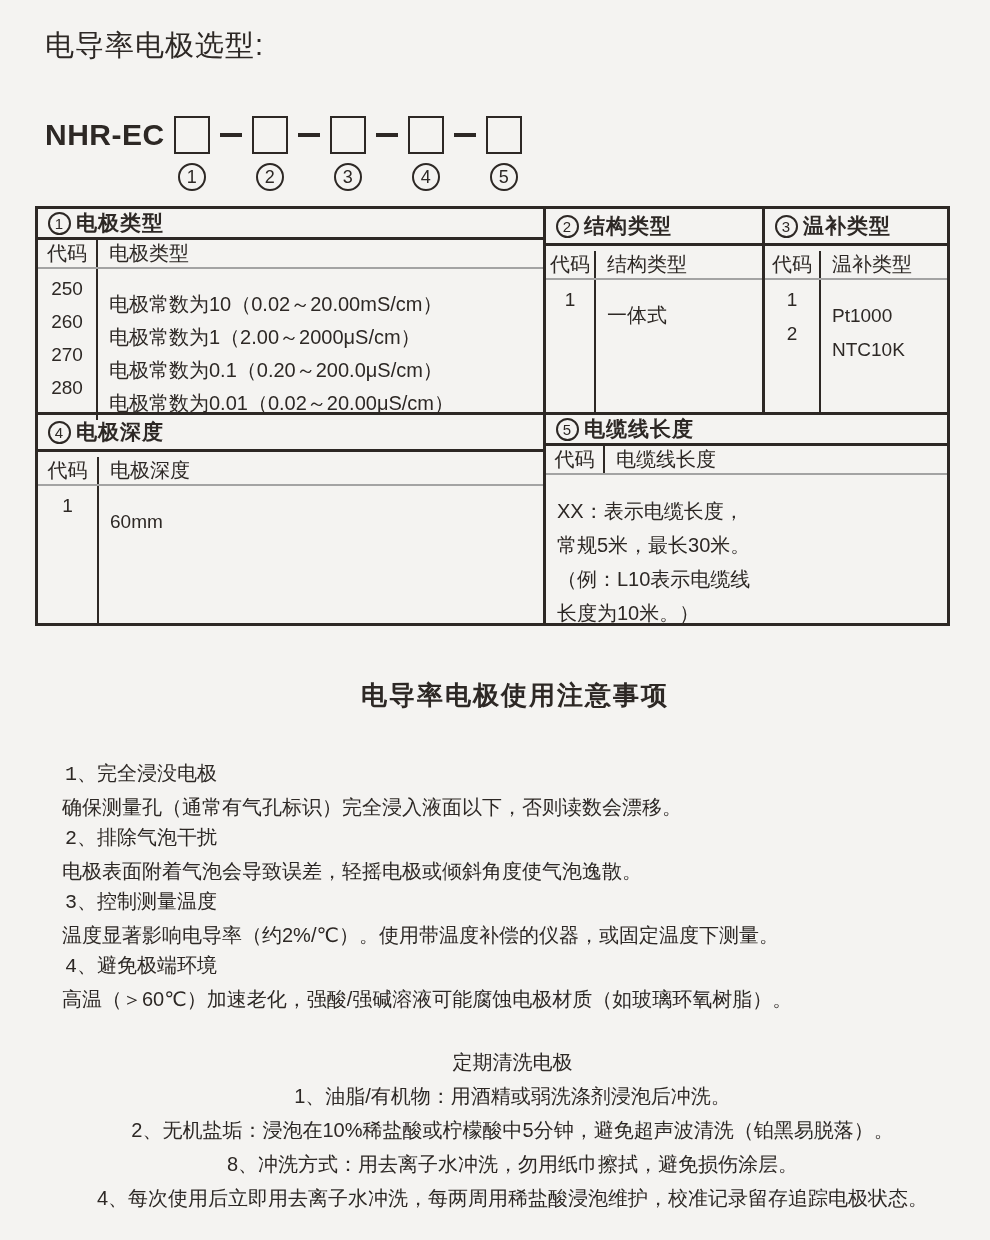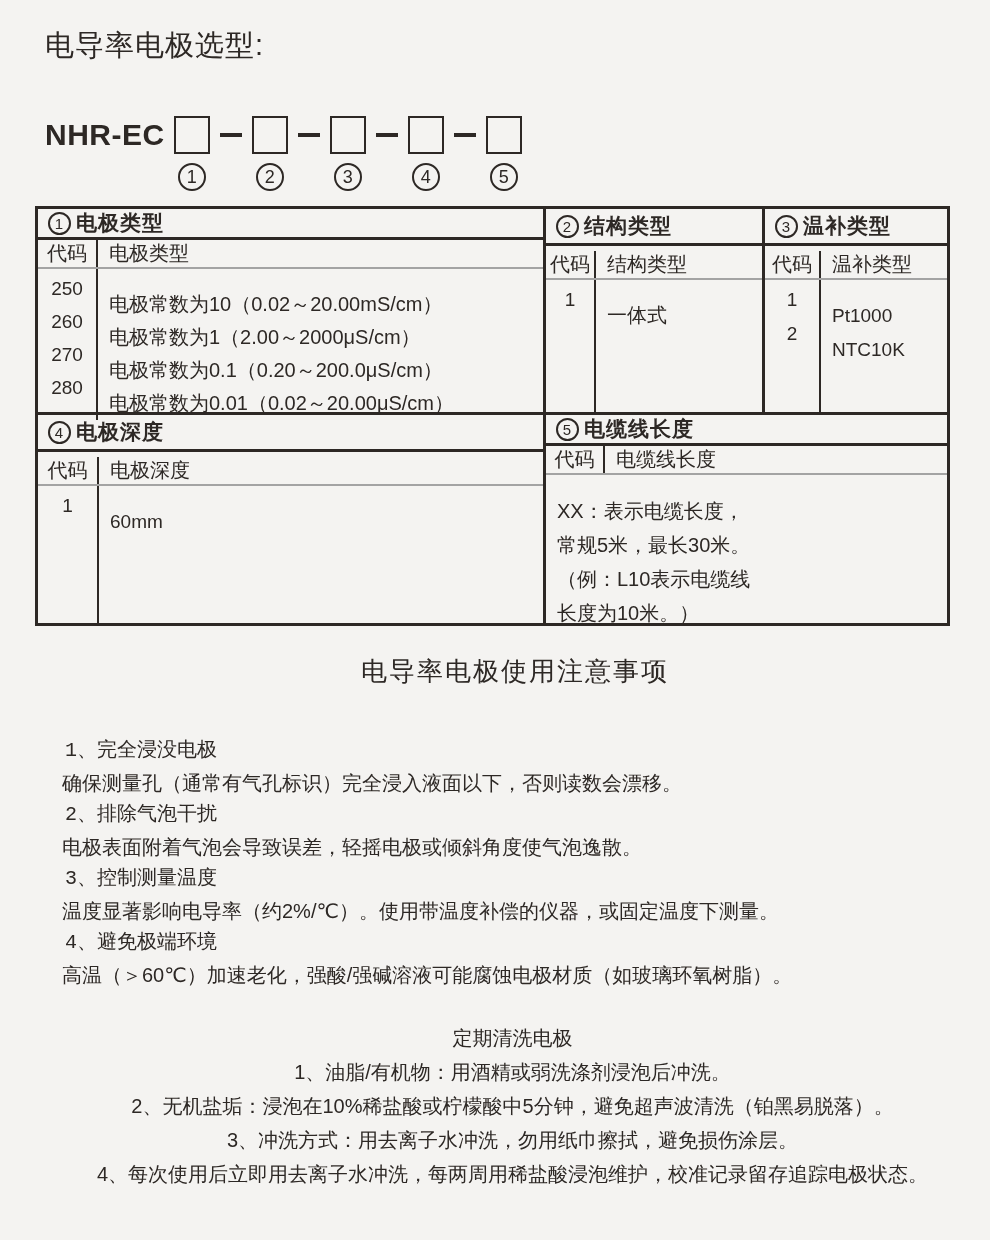--- a/index.html
+++ b/index.html
@@ -95,24 +95,24 @@
     border-right: 2px solid #2d2825;
     display: flex; flex-direction: column; align-items: center;
     padding-top: 3px;
   }
   .desc-c { flex: 1; padding: 19px 0 0 11px; }
   .rowline { line-height: 33px; white-space: nowrap; }
   .rowline-tall { line-height: 34px; white-space: nowrap; }
   .code-val { font-size: 19px; }
   
   .notes-heading {
-    margin-top: 28px;
+    margin-top: 52px;
     text-align: center;
     font-size: 26px;
-    font-weight: 400;
+    font-weight: 700;
     letter-spacing: 2px;
     padding-left: 40px;
   }
   .notes-body { margin: 46px 30px 0 62px; font-size: 20px; }
   .notes-body .line { line-height: 32px; white-space: nowrap; }
   .notes-body .line.num { padding-left: 3px; font-family: Liberation Mono, monospace; }
   .cleaning { margin: 30px 30px 0 65px; font-size: 20px; }
   .cleaning .line { line-height: 34px; white-space: nowrap; text-align: center; }
 </style>
 </head>
@@ -273,15 +273,15 @@
   <div class="line num">3、控制测量温度</div>
   <div class="line">温度显著影响电导率（约2%/℃）。使用带温度补偿的仪器，或固定温度下测量。</div>
   <div class="line num">4、避免极端环境</div>
   <div class="line">高温（＞60℃）加速老化，强酸/强碱溶液可能腐蚀电极材质（如玻璃环氧树脂）。</div>
 </div>
 
 <div class="cleaning">
   <div class="line">定期清洗电极</div>
   <div class="line">1、油脂/有机物：用酒精或弱洗涤剂浸泡后冲洗。</div>
   <div class="line">2、无机盐垢：浸泡在10%稀盐酸或柠檬酸中5分钟，避免超声波清洗（铂黑易脱落）。</div>
-  <div class="line">3、冲洗方式：用去离子水冲洗，勿用纸巾擦拭，避免损伤涂层。</div>
+  <div class="line">8、冲洗方式：用去离子水冲洗，勿用纸巾擦拭，避免损伤涂层。</div>
   <div class="line">4、每次使用后立即用去离子水冲洗，每两周用稀盐酸浸泡维护，校准记录留存追踪电极状态。</div>
 </div>
 
 </body></html>

